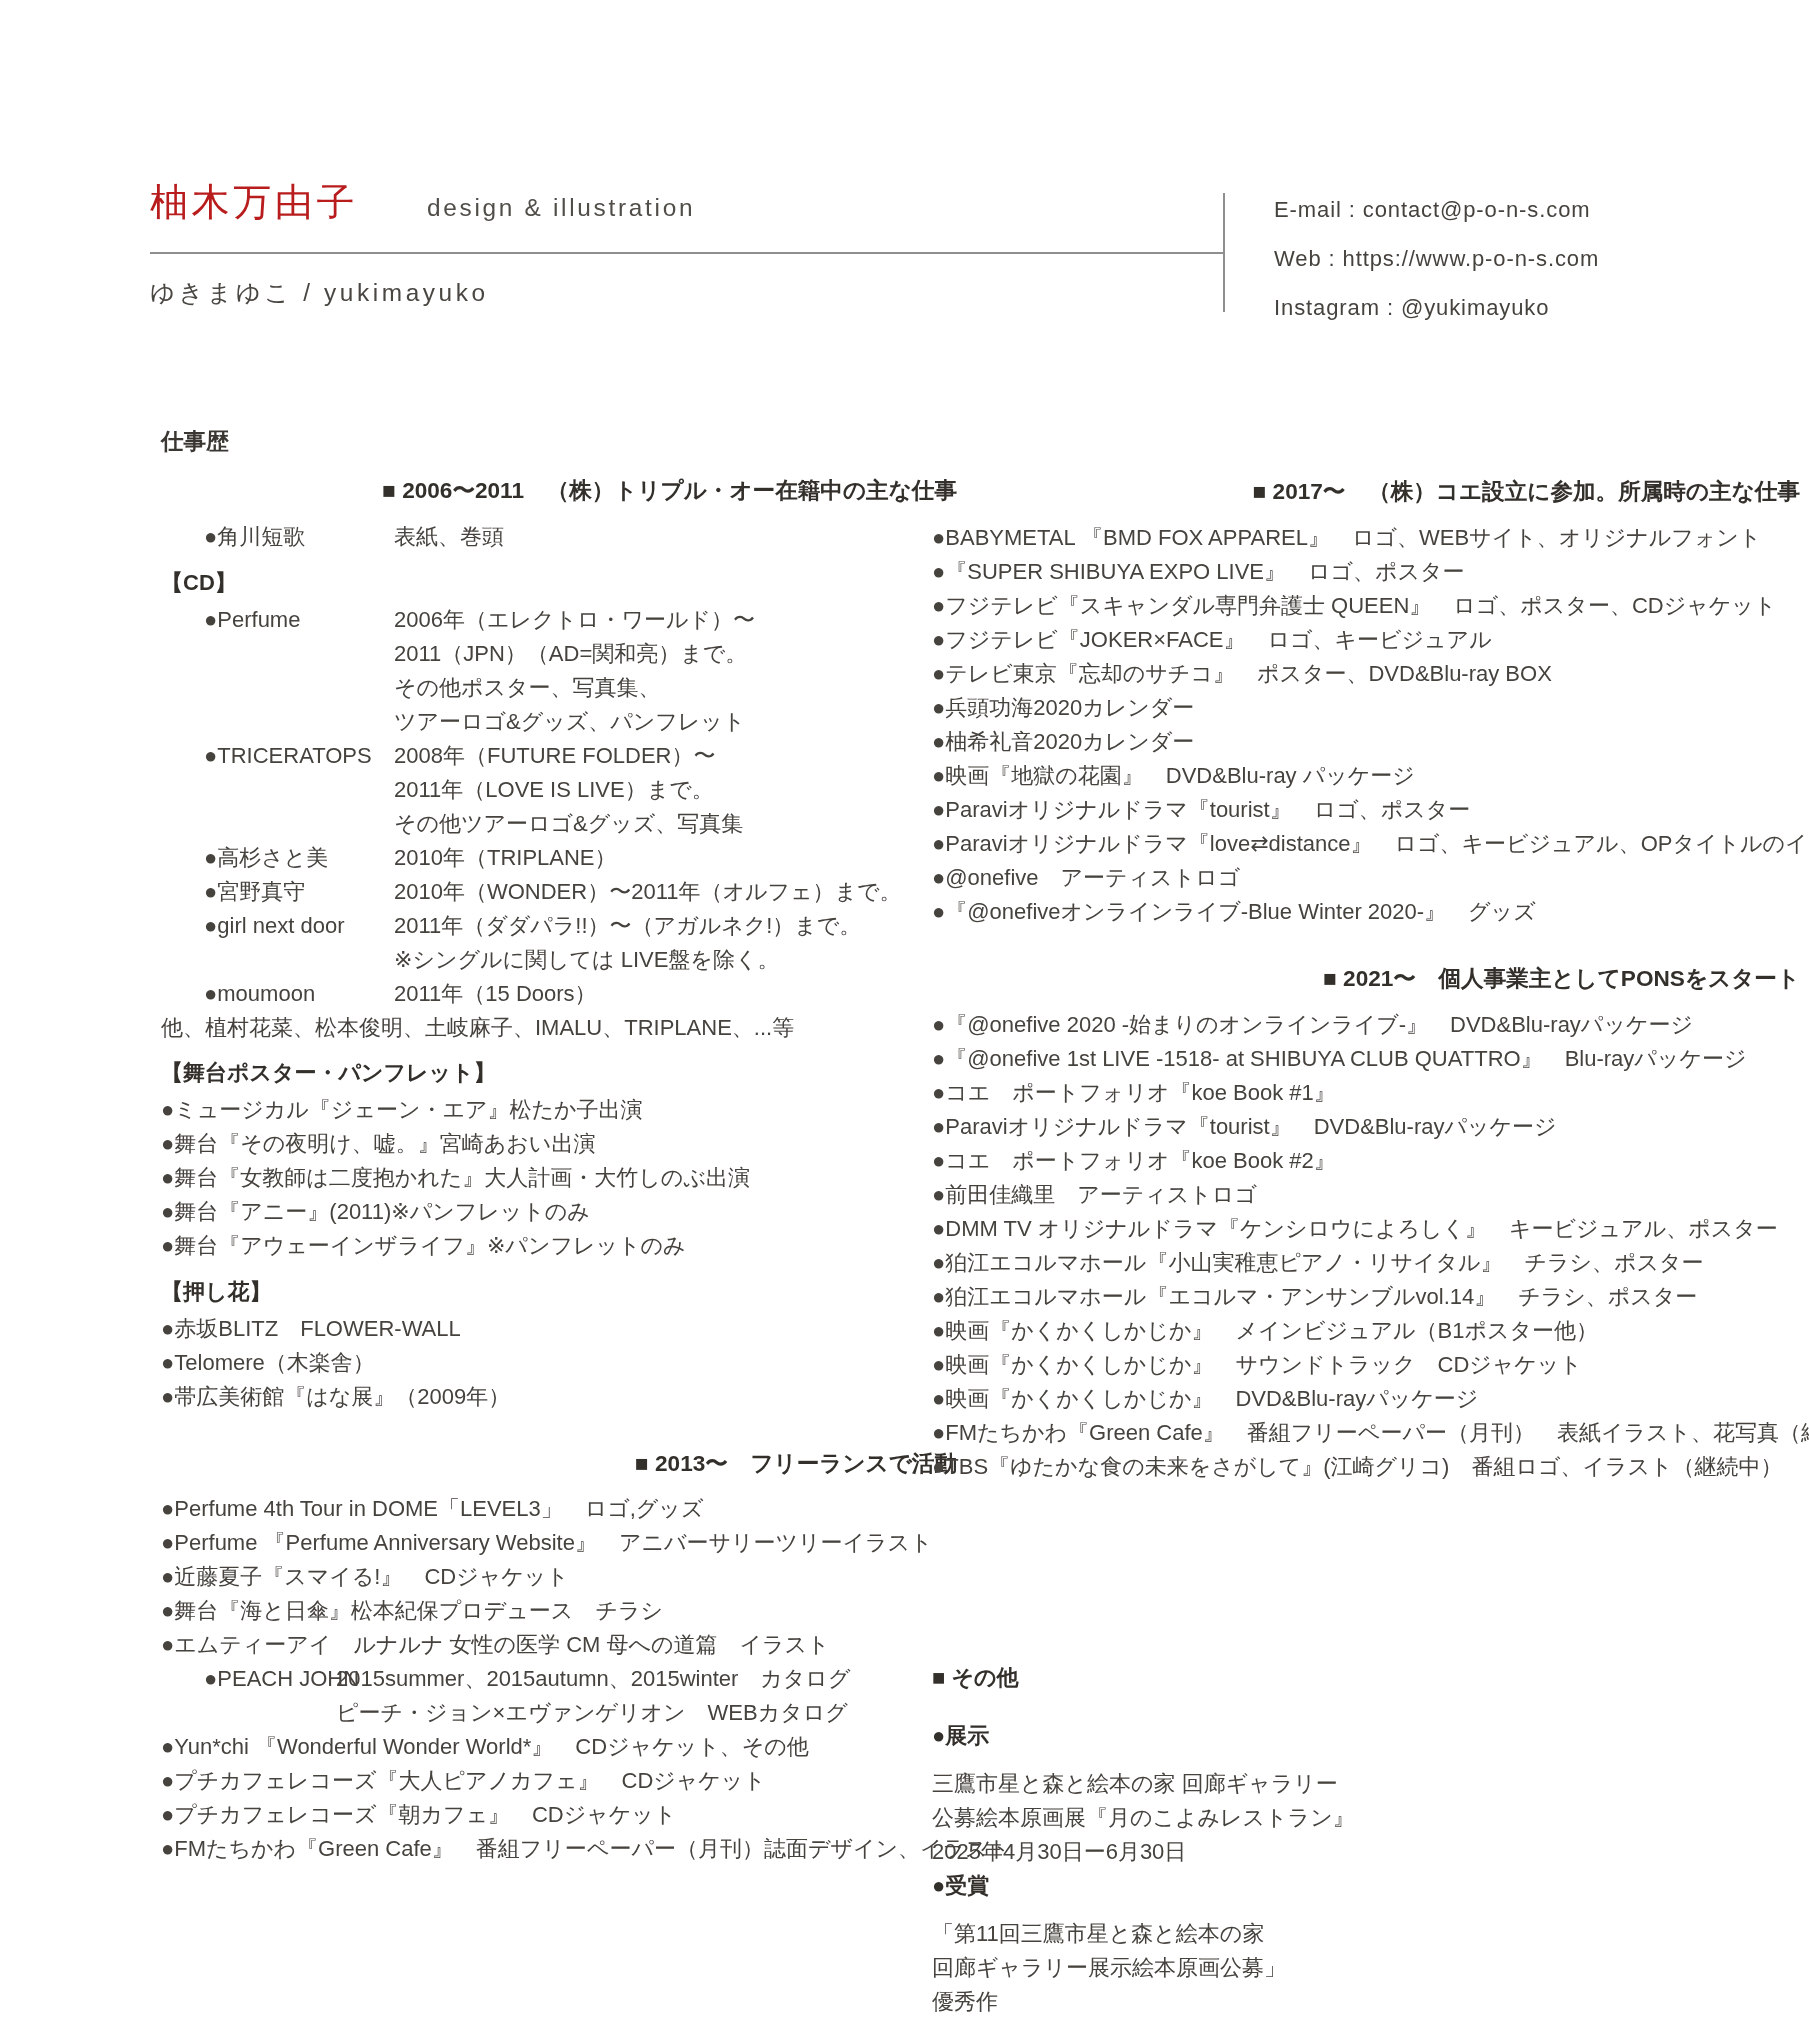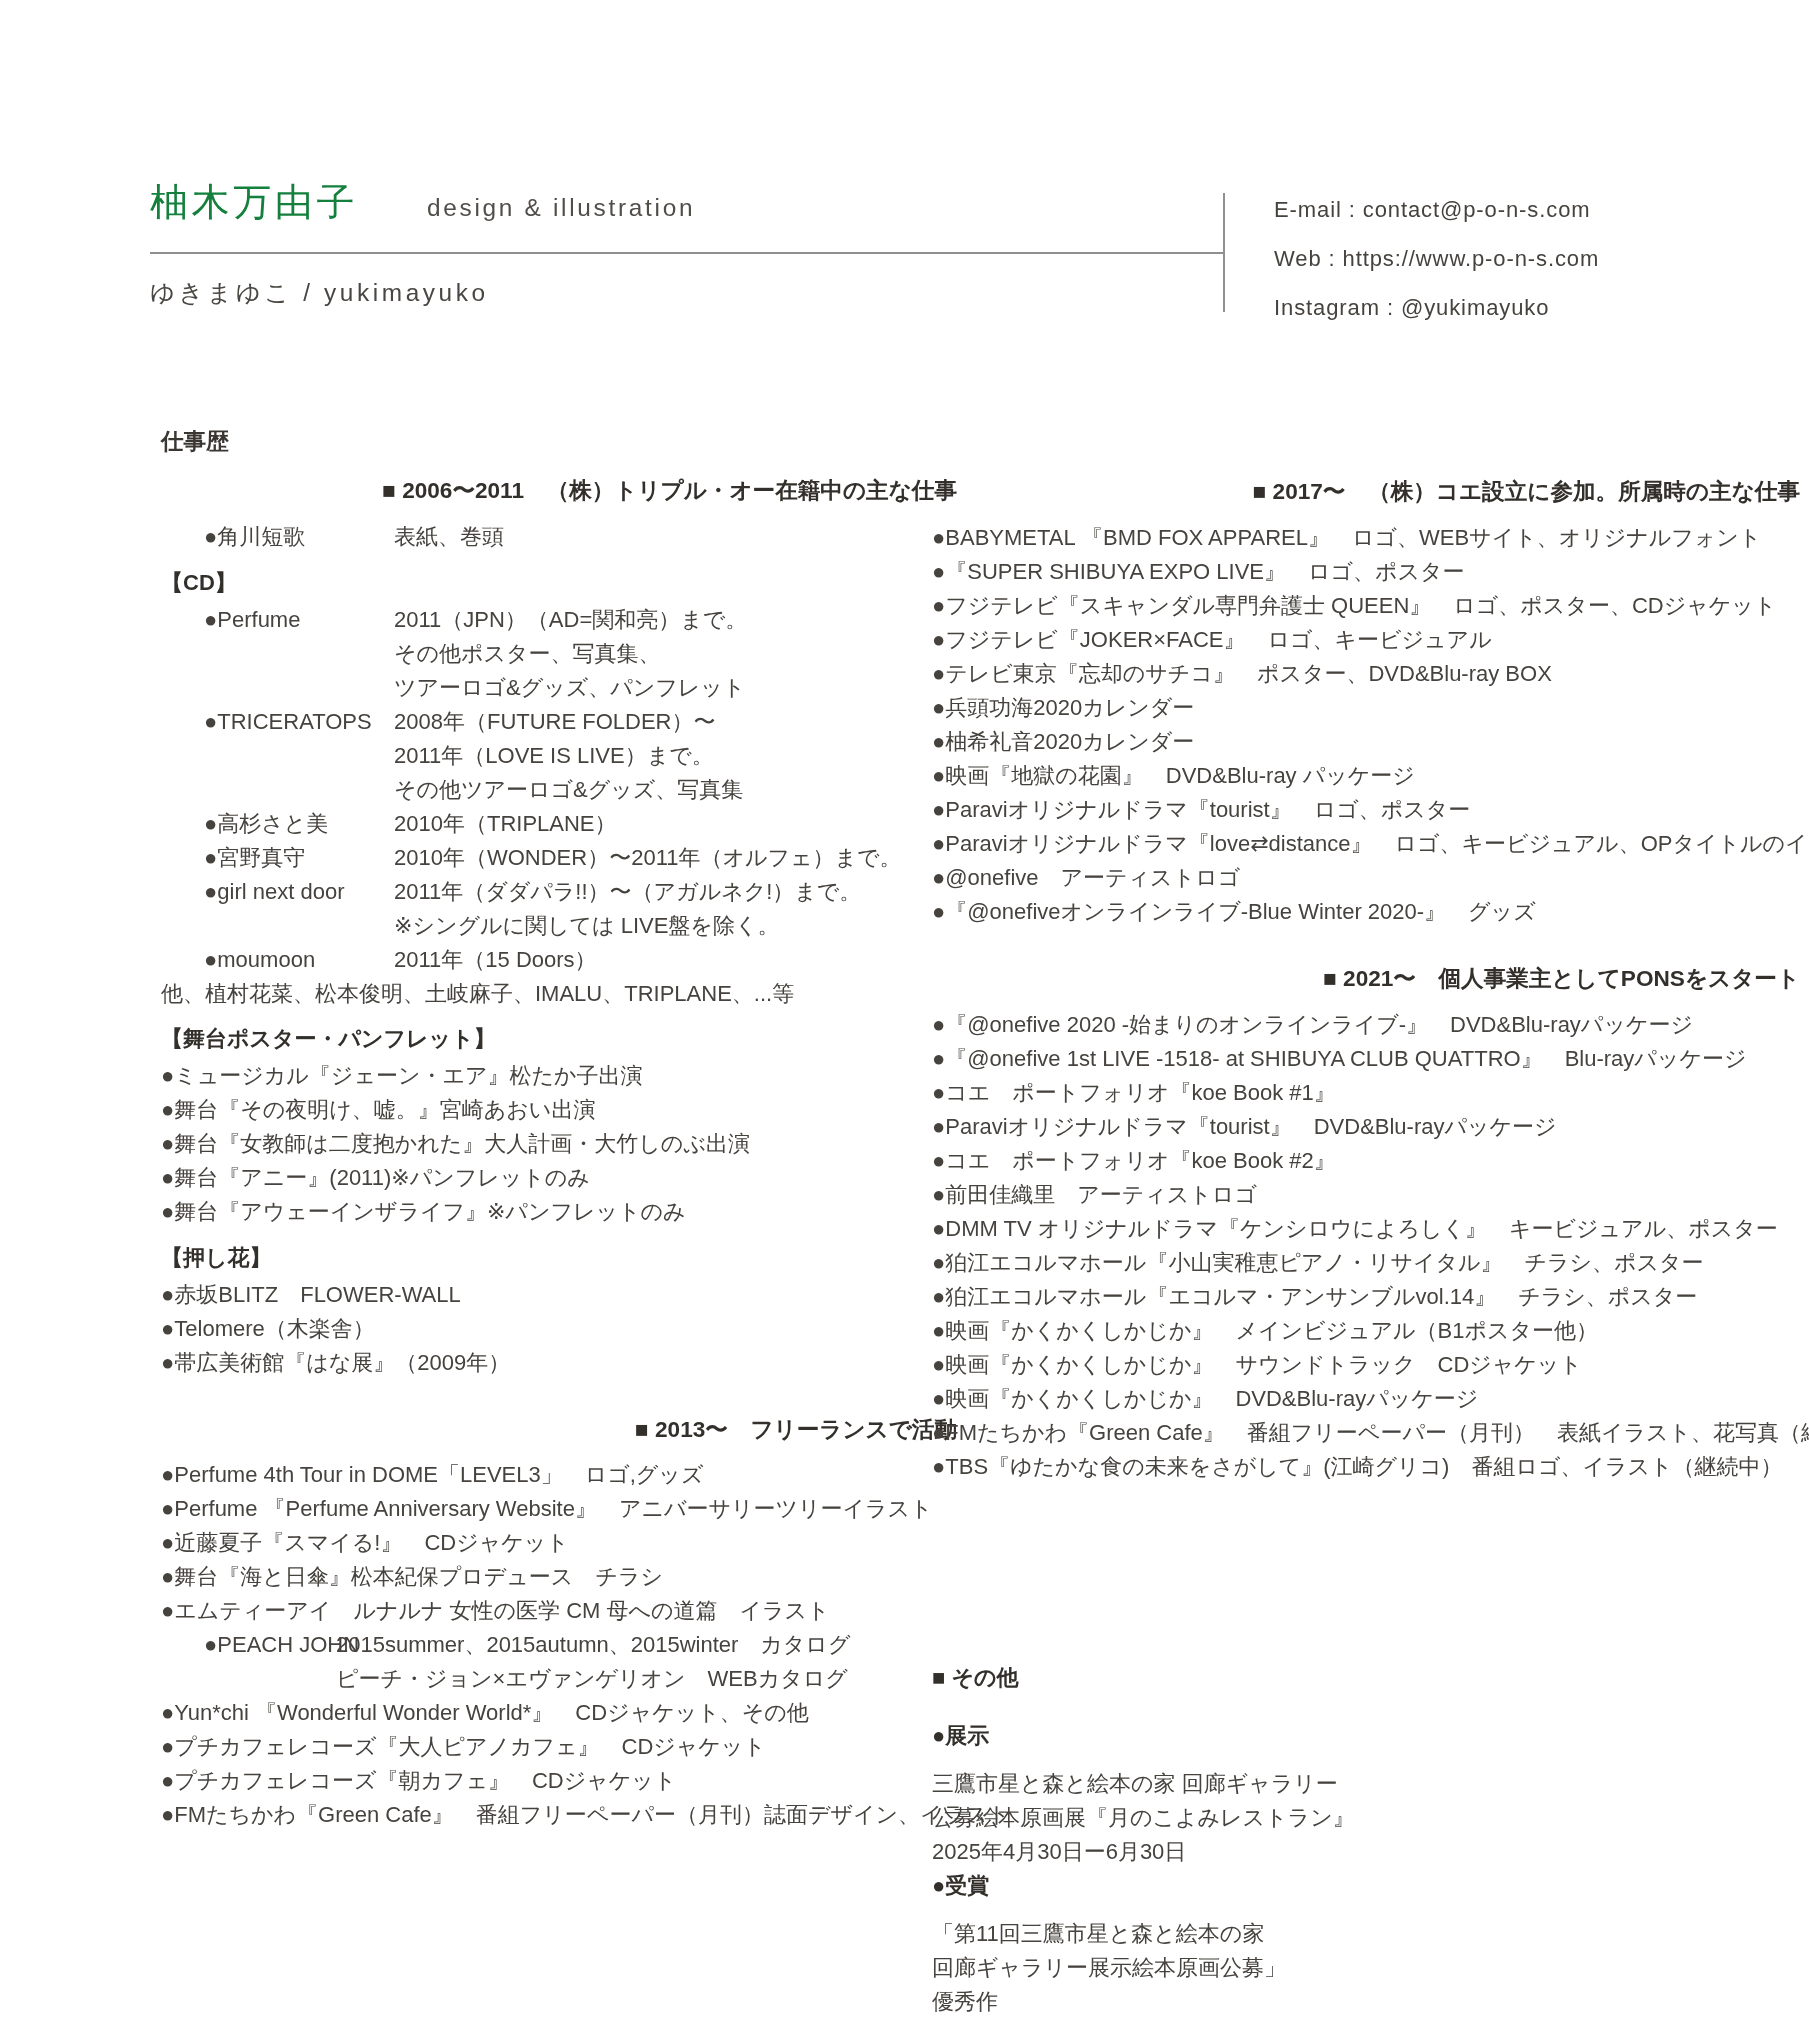--- a/index.html
+++ b/index.html
@@ -8,21 +8,21 @@
     width:1809px;
     height:2037px;
     background:#ffffff;
     font-family:"Liberation Sans","DejaVu Sans",sans-serif;
     color:#46423e;
     overflow:hidden;
   }
   
   .name{
     position:absolute;left:150px;top:179px;
-    font-size:38px;letter-spacing:3.6px;font-weight:500;color:#15803d;
+    font-size:38px;letter-spacing:3.6px;font-weight:500;color:#b91c1c;
     line-height:47px;white-space:nowrap;
   }
   .tagline{
     position:absolute;left:427px;top:192px;
     font-size:24.4px;letter-spacing:2.7px;color:#514d49;
     line-height:31px;white-space:nowrap;
   }
   .rule-h{
     position:absolute;left:150px;top:252px;width:1073px;height:1.8px;background:#8f8f8f;
   }
@@ -89,20 +89,21 @@
         <div class="entry pair">
           <div class="p-label">●角川短歌</div>
           <div class="p-value">
             <div class="v-line">表紙、巻頭</div>
           </div>
         </div>
         <div class="entry sub">【CD】</div>
         <div class="entry pair">
           <div class="p-label">●Perfume</div>
           <div class="p-value">
+            <div class="v-line">2006年（エレクトロ・ワールド）〜</div>
             <div class="v-line">2011（JPN）（AD=関和亮）まで。</div>
             <div class="v-line">その他ポスター、写真集、</div>
             <div class="v-line">ツアーロゴ&amp;グッズ、パンフレット</div>
           </div>
         </div>
         <div class="entry pair">
           <div class="p-label">●TRICERATOPS</div>
           <div class="p-value">
             <div class="v-line">2008年（FUTURE FOLDER）〜</div>
             <div class="v-line">2011年（LOVE IS LIVE）まで。</div>

